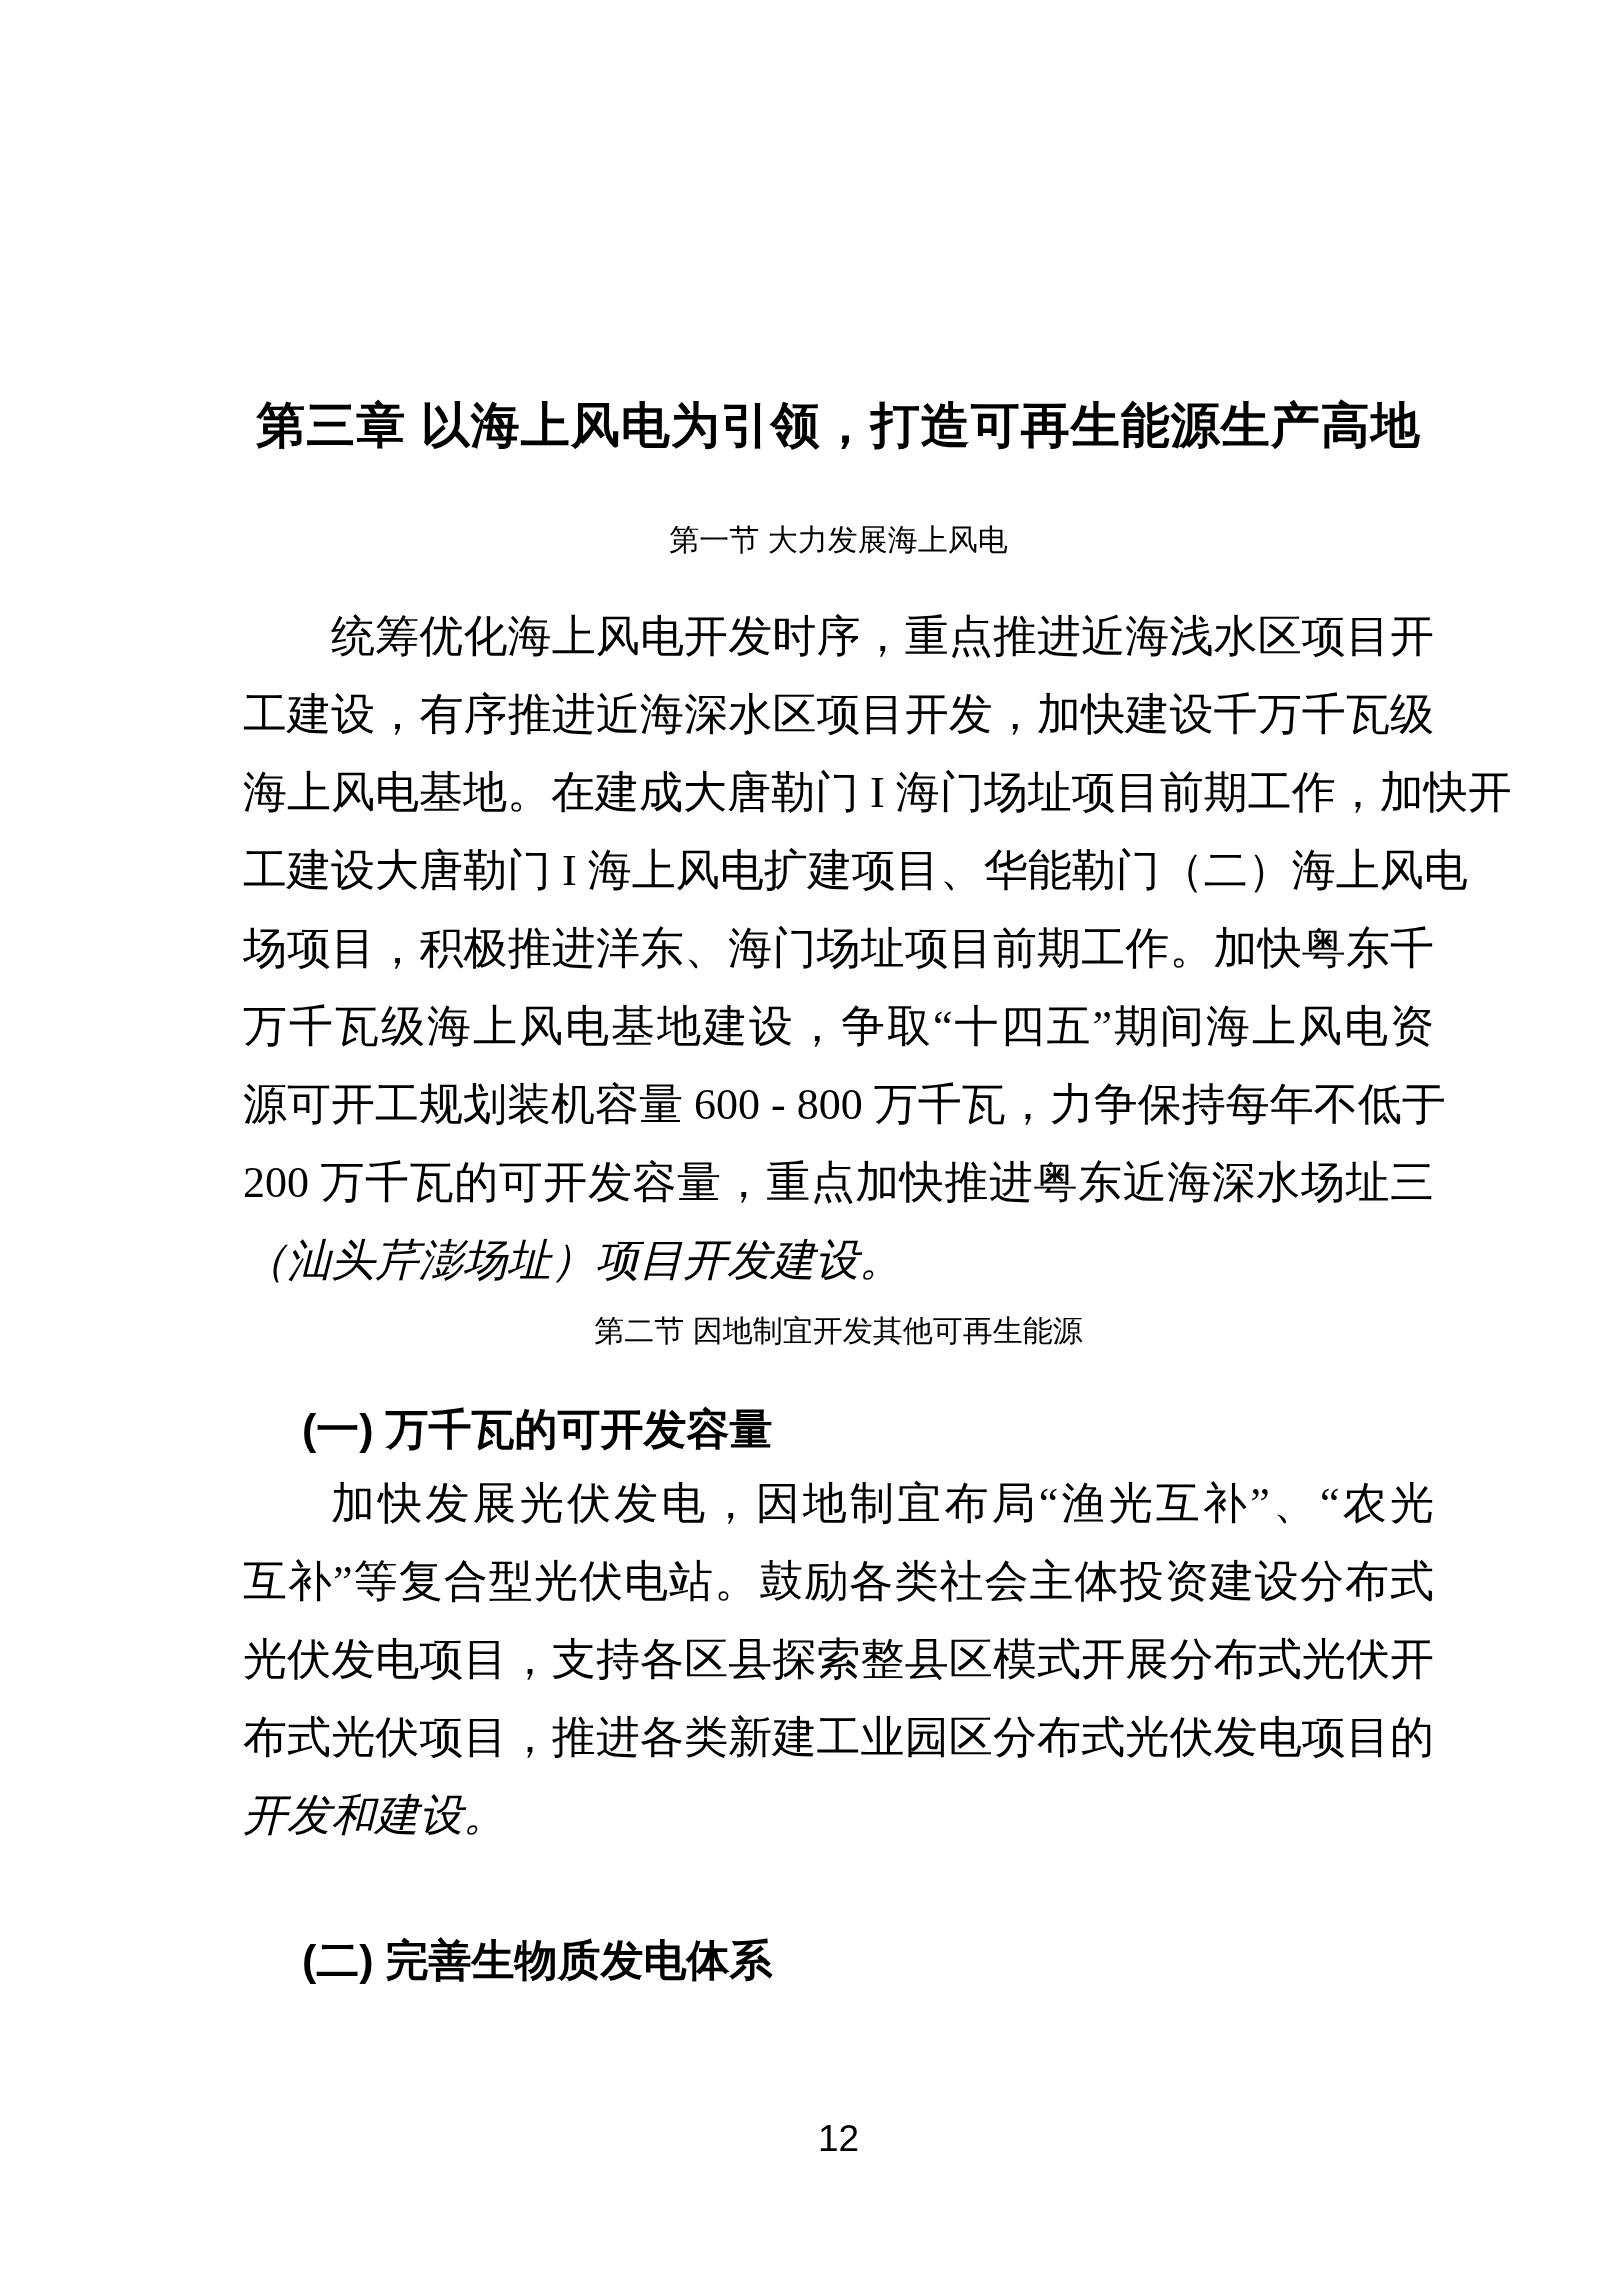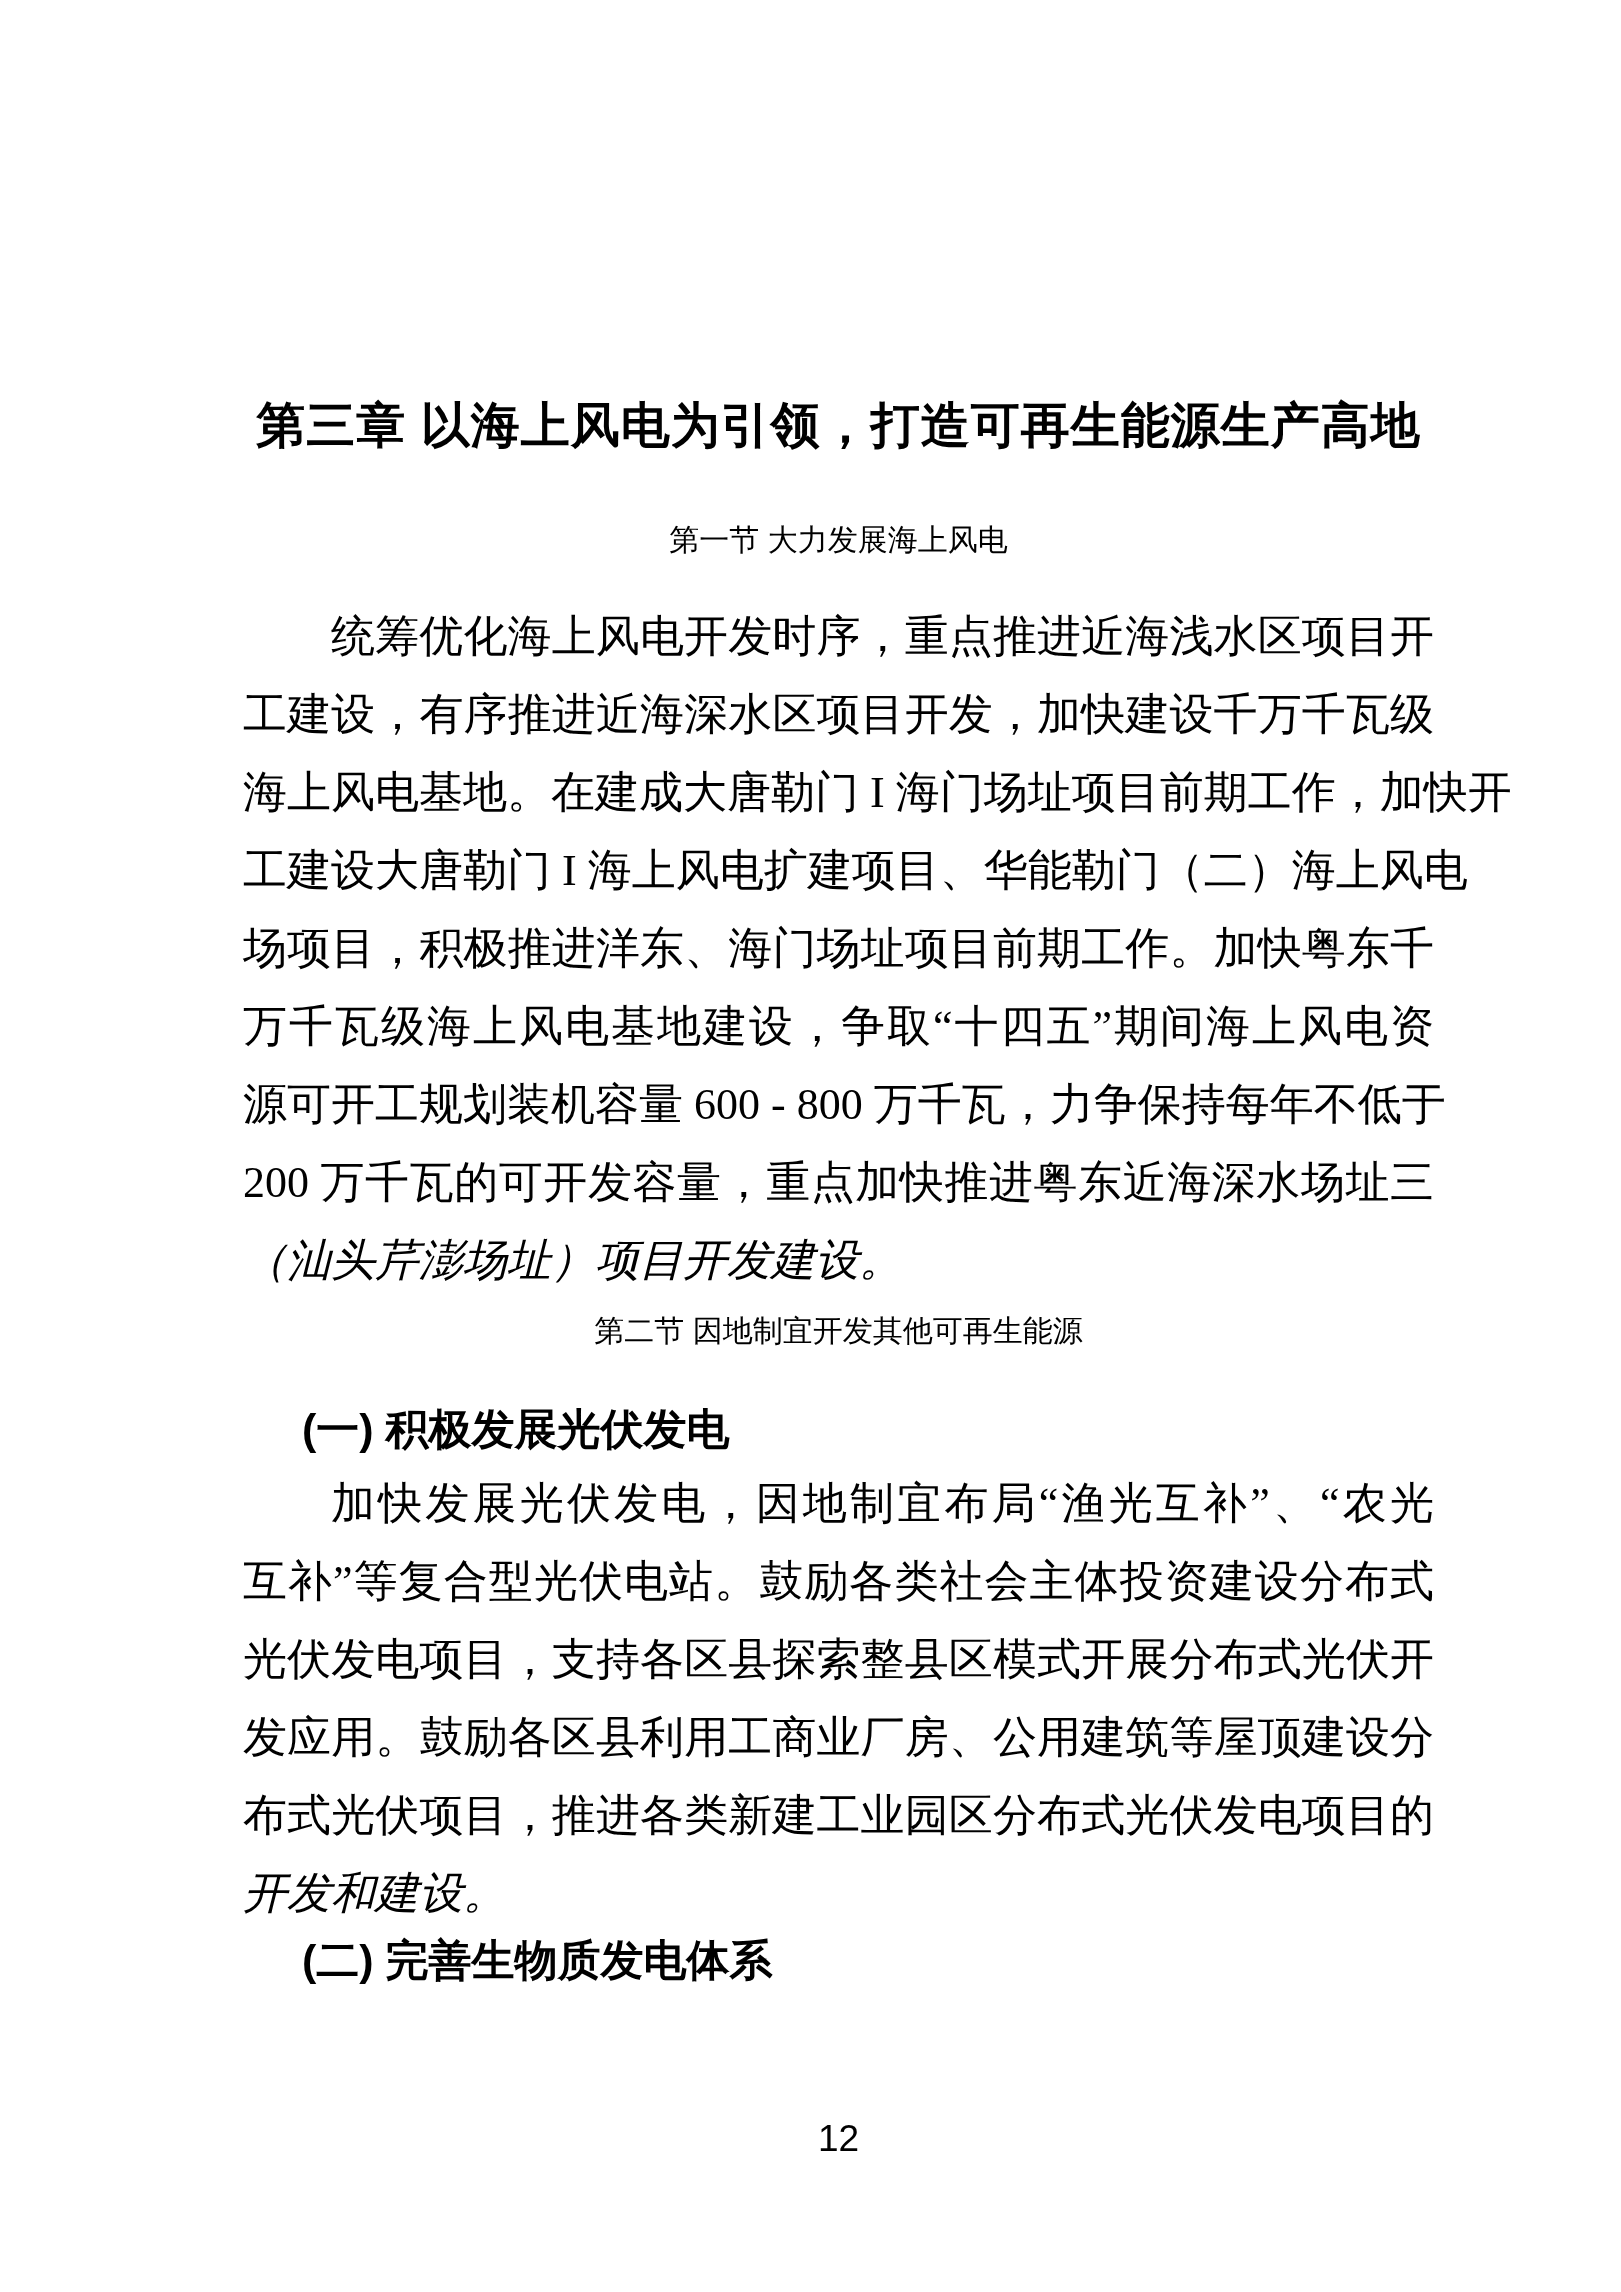--- a/index.html
+++ b/index.html
@@ -95,27 +95,26 @@
     <div class="line">工建设大唐勒门 I 海上风电扩建项目、华能勒门（二）海上风电</div>
     <div class="line">场项目，积极推进洋东、海门场址项目前期工作。加快粤东千</div>
     <div class="line">万千瓦级海上风电基地建设，争取“十四五”期间海上风电资</div>
     <div class="line">源可开工规划装机容量 600 - 800 万千瓦，力争保持每年不低于</div>
     <div class="line">200 万千瓦的可开发容量，重点加快推进粤东近海深水场址三</div>
     <div class="line last">（汕头芹澎场址）项目开发建设。</div>
   </div>
 
   <div class="column section-heading section2-heading">第二节 因地制宜开发其他可再生能源</div>
 
-  <div class="column subsection-heading subsection1-heading">(一) 积极发展光伏发电</div>
+  <div class="column subsection-heading subsection1-heading">(一) 万千瓦的可开发容量</div>
 
   <div class="column paragraph para2">
     <div class="line indent">加快发展光伏发电，因地制宜布局“渔光互补”、“农光</div>
     <div class="line">互补”等复合型光伏电站。鼓励各类社会主体投资建设分布式</div>
     <div class="line">光伏发电项目，支持各区县探索整县区模式开展分布式光伏开</div>
-    <div class="line">发应用。鼓励各区县利用工商业厂房、公用建筑等屋顶建设分</div>
     <div class="line">布式光伏项目，推进各类新建工业园区分布式光伏发电项目的</div>
     <div class="line last">开发和建设。</div>
   </div>
 
   <div class="column subsection-heading subsection2-heading">(二) 完善生物质发电体系</div>
 
   <div class="column page-number">12</div>
 
 </div>
 

